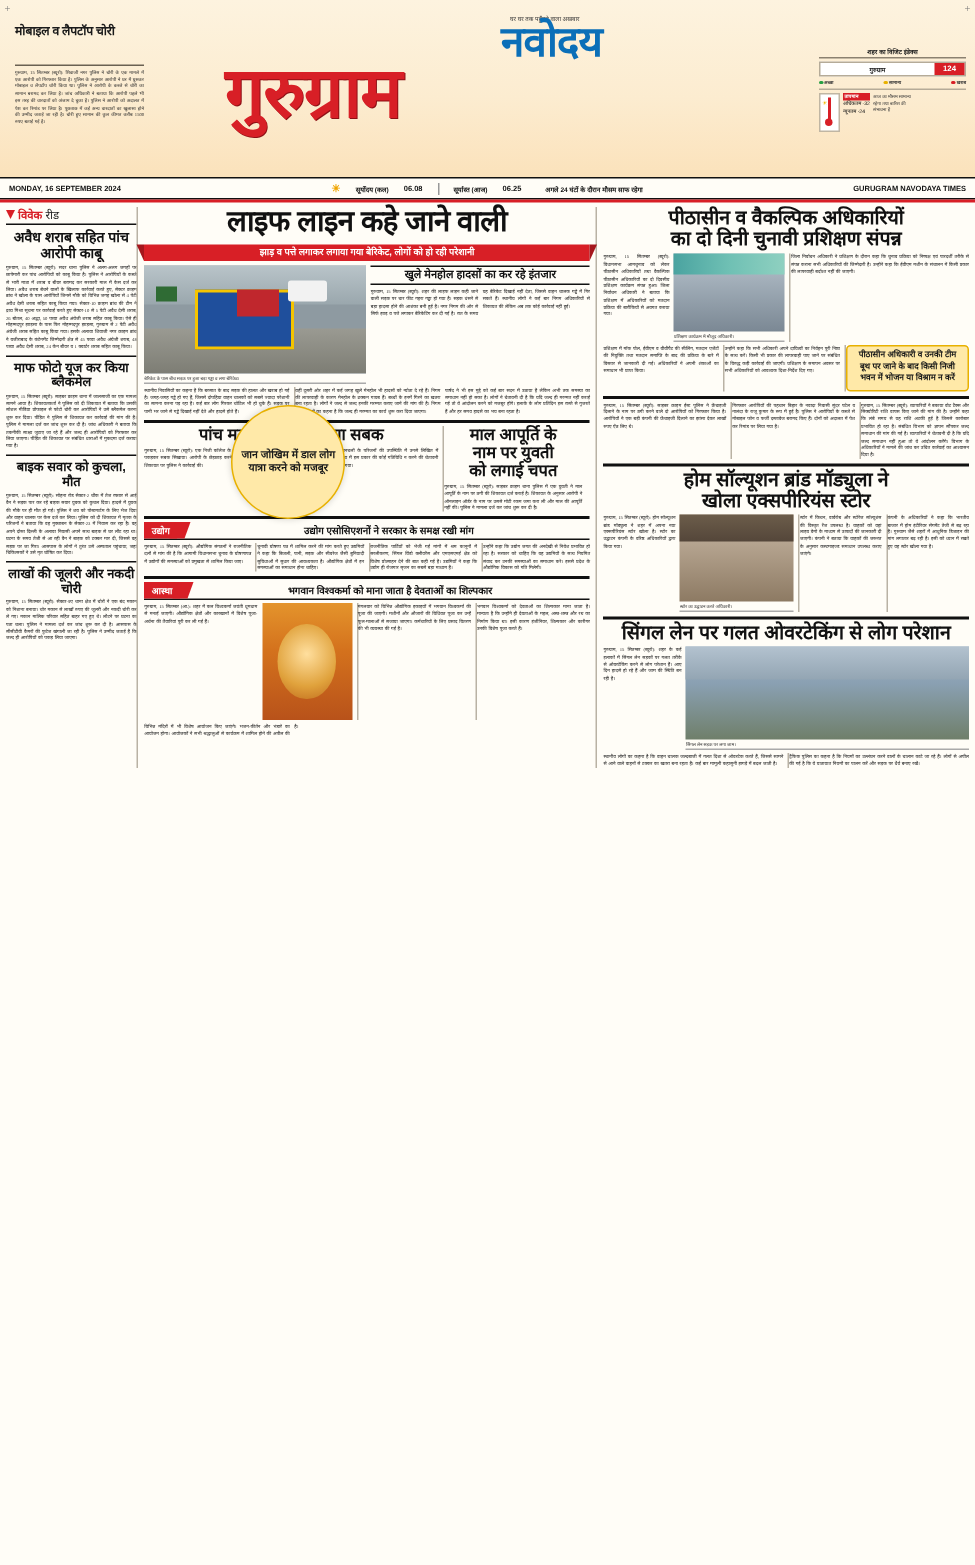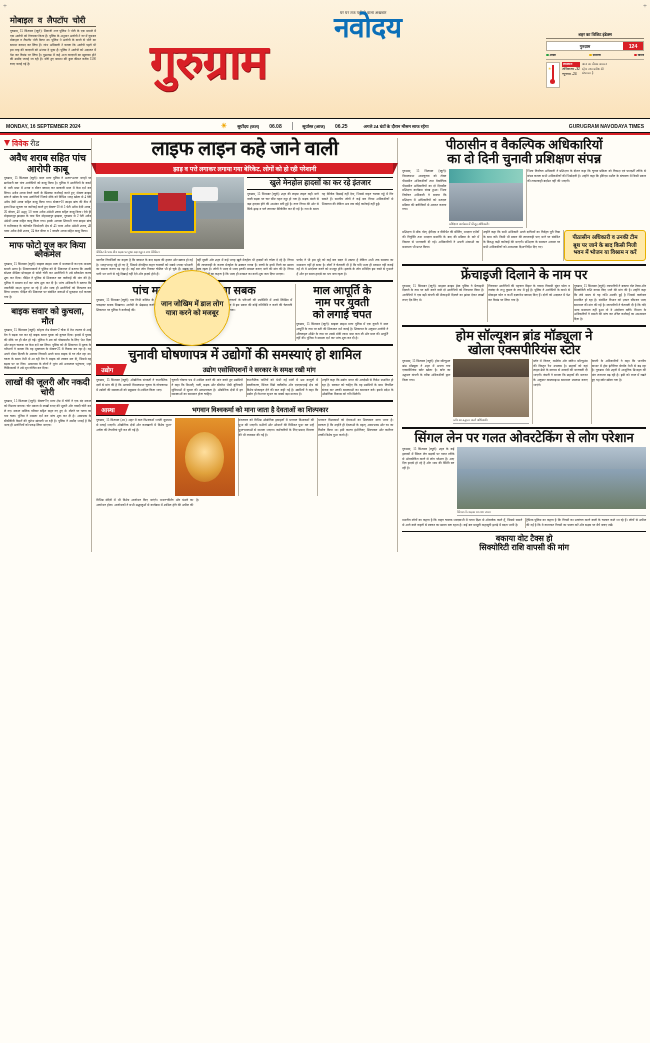--- a/index.html
+++ b/index.html
@@ -10,21 +10,21 @@
   .body-text{font-size:3.1px;line-height:1.55;text-align:justify;color:#2a2a2a;
     font-family:"Liberation Serif",serif;word-spacing:.3px;}
   .col-sep{border-left:.5px solid #b9b2a4;}
 
   
   .masthead{position:relative;height:118px;background:linear-gradient(180deg,#fdf3df 0%,#fcecd0 55%,#fbe2bb 100%);
      border-bottom:0;overflow:hidden;}
   .mast-cross{position:absolute;color:#777;font-size:7px;line-height:7px;}
   .mast-news{position:absolute;left:10px;top:14px;width:86px;}
   .mast-news h3{margin:0 0 2px 0;font-size:8.2px;font-weight:bold;letter-spacing:-.1px;
-     font-family:Liberation Mono, monospace;color:#1a1a1a;border-bottom:.6px solid #6a6152;padding-bottom:1px;}
+     font-family:Liberation Serif, serif;color:#1a1a1a;border-bottom:.6px solid #6a6152;padding-bottom:18px;}
   .mast-news .body-text{font-size:3.05px;}
 
   .logo-wrap{position:absolute;left:140px;top:8px;width:360px;height:105px;}
   .logo-hindi{position:absolute;left:10px;top:30px;font-family:"Liberation Sans",sans-serif;
      font-weight:bold;font-size:47px;line-height:47px;color:#d81f26;letter-spacing:-1px;
      text-shadow:.6px .6px 0 #8d1015;}
   .logo-nav{position:absolute;left:194px;top:6px;font-family:"Liberation Sans",sans-serif;
      font-weight:bold;font-size:28px;line-height:28px;color:#0b6fb8;letter-spacing:-.5px;}
   .logo-times{position:absolute;left:190px;top:34px;font-family:"Liberation Sans",sans-serif;
      font-weight:bold;font-size:46px;line-height:46px;color:#0b6fb8;letter-spacing:-1px;
@@ -261,21 +261,20 @@
         <div style="width:92px;" class="col-sep">
           <div class="mid-head">माल आपूर्ति के</div>
           <div class="mid-head">नाम पर युवती</div>
           <div class="mid-head">को लगाई चपत</div>
           <div class="body-text" style="margin-top:2px;">गुरुग्राम, 15 सितम्बर (ब्यूरो): साइबर क्राइम थाना पुलिस में एक युवती ने माल आपूर्ति के नाम पर ठगी की शिकायत दर्ज कराई है। शिकायत के अनुसार आरोपी ने ऑनलाइन ऑर्डर के नाम पर उससे मोटी रकम जमा करा ली और माल की आपूर्ति नहीं की। पुलिस ने मामला दर्ज कर जांच शुरू कर दी है।</div>
         </div>
       </div>
 
       <div class="sec-rule"></div>
 
-      <div class="mid-head lg">चुनावी घोषणापत्र में उद्योगों की समस्याएं हो शामिल</div>
       <div class="kicker-bar" style="margin-top:2px;">
         <span class="redtag">उद्योग</span>
         <span class="slant"></span>
         <span class="txt">उद्योग एसोसिएशनों ने सरकार के समक्ष रखी मांग</span>
       </div>
       <div style="display:flex;gap:3px;margin-top:2px;">
         <div style="flex:1" class="body-text">गुरुग्राम, 15 सितम्बर (ब्यूरो): औद्योगिक संगठनों ने राजनीतिक दलों से मांग की है कि आगामी विधानसभा चुनाव के घोषणापत्र में उद्योगों की समस्याओं को प्रमुखता से शामिल किया जाए।</div>
         <div style="flex:1" class="body-text col-sep">चुनावी घोषणा पत्र में शामिल करने की मांग करते हुए उद्यमियों ने कहा कि बिजली, पानी, सड़क और सीवरेज जैसी बुनियादी सुविधाओं में सुधार की आवश्यकता है। औद्योगिक क्षेत्रों में इन समस्याओं का समाधान होना चाहिए।</div>
         <div style="flex:1" class="body-text col-sep">राजनीतिक पार्टियों को भेजी गई मांगों में श्रम कानूनों में सरलीकरण, सिंगल विंडो क्लीयरेंस और एमएसएमई क्षेत्र को विशेष प्रोत्साहन देने की बात कही गई है। उद्यमियों ने कहा कि उद्योग ही रोजगार सृजन का सबसे बड़ा माध्यम है।</div>
         <div style="flex:1" class="body-text col-sep">उन्होंने कहा कि उद्योग जगत की अनदेखी से निवेश प्रभावित हो रहा है। सरकार को चाहिए कि वह उद्यमियों के साथ नियमित संवाद कर उनकी समस्याओं का समाधान करे। इससे प्रदेश के औद्योगिक विकास को गति मिलेगी।</div>
@@ -318,21 +317,20 @@
       <div style="display:flex;gap:3px;margin-top:2px;">
         <div style="flex:1" class="body-text">प्रशिक्षण में मॉक पोल, ईवीएम व वीवीपैट की सीलिंग, मतदान एजेंटों की नियुक्ति तथा मतदान समाप्ति के बाद की प्रक्रिया के बारे में विस्तार से जानकारी दी गई। अधिकारियों ने अपनी शंकाओं का समाधान भी प्राप्त किया।</div>
         <div style="flex:1" class="body-text col-sep">उन्होंने कहा कि सभी अधिकारी अपने दायित्वों का निर्वहन पूरी निष्ठा के साथ करें। किसी भी प्रकार की लापरवाही पाए जाने पर संबंधित के विरुद्ध कड़ी कार्रवाई की जाएगी। प्रशिक्षण के समापन अवसर पर सभी अधिकारियों को आवश्यक दिशा-निर्देश दिए गए।</div>
         <div style="width:82px;" class="col-sep">
           <div class="ybox">पीठासीन अधिकारी व उनकी टीम बूथ पर जाने के बाद किसी निजी भवन में भोजन या विश्राम न करें</div>
         </div>
       </div>
 
       <div class="sec-rule"></div>
 
-      <div class="mid-head lg">फ्रेंचाइजी दिलाने के नाम पर</div>
       <div style="display:flex;gap:3px;margin-top:2px;">
         <div style="flex:1" class="body-text">गुरुग्राम, 15 सितम्बर (ब्यूरो): साइबर क्राइम ईस्ट पुलिस ने फ्रेंचाइजी दिलाने के नाम पर ठगी करने वाले दो आरोपियों को गिरफ्तार किया है। आरोपियों ने एक बड़ी कंपनी की फ्रेंचाइजी दिलाने का झांसा देकर लाखों रुपए ऐंठ लिए थे।</div>
         <div style="flex:1" class="body-text col-sep">गिरफ्तार आरोपियों की पहचान बिहार के नवादा निवासी सुंदर पटेल व नालंदा के राजू कुमार के रूप में हुई है। पुलिस ने आरोपियों के कब्जे से मोबाइल फोन व फर्जी दस्तावेज बरामद किए हैं। दोनों को अदालत में पेश कर रिमांड पर लिया गया है।</div>
         <div style="width:72px;" class="body-text col-sep">गुरुग्राम, 15 सितम्बर (ब्यूरो): व्यापारियों ने बकाया वोट टैक्स और सिक्योरिटी राशि वापस किए जाने की मांग की है। उन्होंने कहा कि लंबे समय से यह राशि अटकी हुई है जिससे कारोबार प्रभावित हो रहा है। संबंधित विभाग को ज्ञापन सौंपकर जल्द समाधान की मांग की गई है। व्यापारियों ने चेतावनी दी है कि यदि जल्द समाधान नहीं हुआ तो वे आंदोलन करेंगे। विभाग के अधिकारियों ने मामले की जांच कर उचित कार्रवाई का आश्वासन दिया है।</div>
       </div>
 
       <div class="sec-rule"></div>
 
       <div class="mid-head lg">होम सॉल्यूशन ब्रांड मॉड्युला ने</div>
       <div class="mid-head lg">खोला एक्सपीरियंस स्टोर</div>
@@ -358,19 +356,15 @@
             <div style="height:22px;background:linear-gradient(180deg,#b3c2cf,#93a5b3);"></div>
           </div>
           <div class="caption">सिंगल लेन सड़क पर लगा जाम।</div>
         </div>
       </div>
       <div style="display:flex;gap:3px;margin-top:2px;">
         <div style="flex:1" class="body-text">स्थानीय लोगों का कहना है कि वाहन चालक जल्दबाजी में गलत दिशा से ओवरटेक करते हैं, जिससे सामने से आने वाले वाहनों से टक्कर का खतरा बना रहता है। कई बार मामूली कहासुनी झगड़े में बदल जाती है।</div>
         <div style="flex:1" class="body-text col-sep">ट्रैफिक पुलिस का कहना है कि नियमों का उल्लंघन करने वालों के चालान काटे जा रहे हैं। लोगों से अपील की गई है कि वे यातायात नियमों का पालन करें और सड़क पर धैर्य बनाए रखें।</div>
       </div>
 
-      <div style="margin-top:3px;border-top:.8px solid #111;padding-top:2px;">
-        <div class="mid-head" style="font-size:8px;line-height:9px;">बकाया वोट टैक्स हो</div>
-        <div class="mid-head" style="font-size:8px;line-height:9px;">सिक्योरिटी राशि वापसी की मांग</div>
-      </div>
     </div>
   </div>
 </div>
 
 </body></html>

